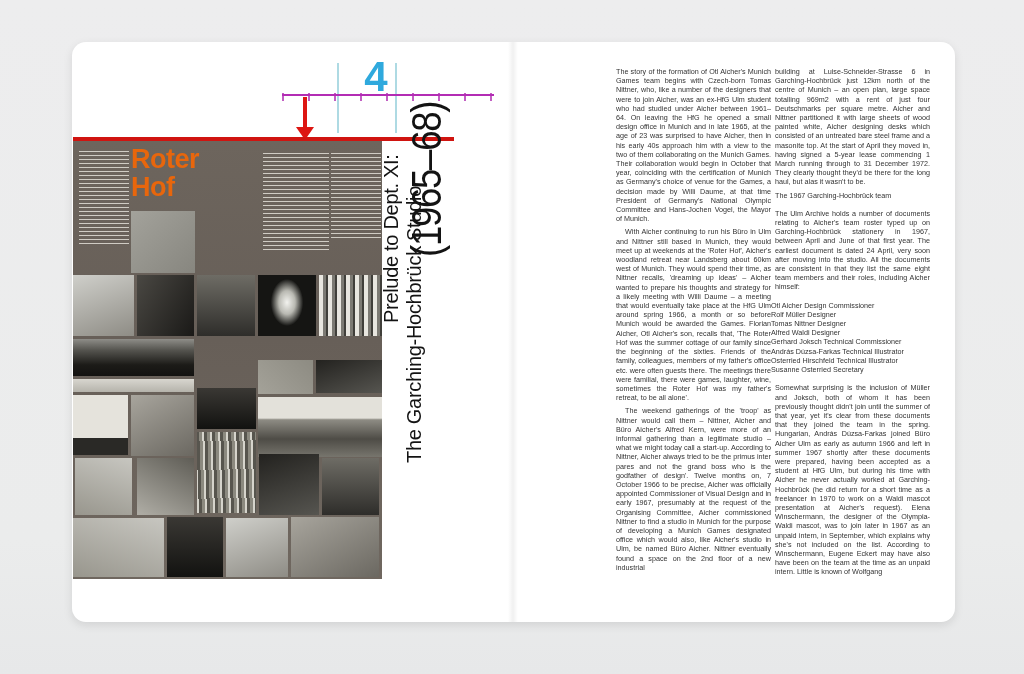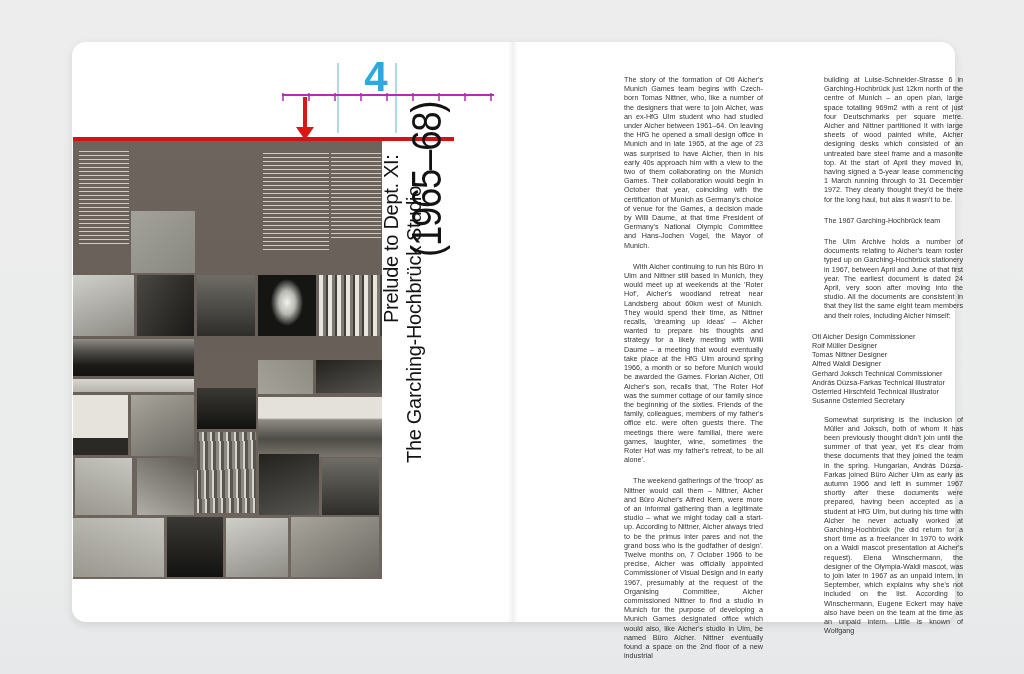--- a/index.html
+++ b/index.html
@@ -44,22 +44,22 @@
   .t-reeds{background:repeating-linear-gradient(88deg,#d6d4cc 0 2px,#57554e 2px 5px,#8b897f 5px 8px);}
   .t-sky{background:linear-gradient(180deg,#e3e1da 0 35%,#8e8c84 38%,#4e4c46 70%,#77756d 100%);}
   .t-speckle{background:linear-gradient(45deg,#a4a299,#8d8b82);}
   .t-map{background:linear-gradient(135deg,#a3a29b,#87867f);}
   .t-strip{background:linear-gradient(180deg,#d8d6cf,#b5b3ab);}
   .t-trees{background:linear-gradient(180deg,#e5e3dc 0 72%,#2a2926 72% 100%);}
 
   
   .col{position:absolute;top:21px;width:163px;font-size:7.2px;line-height:9.2px;color:#333;text-align:justify;}
   .col1{left:540px;}
-  .col2{left:740px;}
-  .col p{margin:12px;}
+  .col2{left:699px;}
+  .col p{margin:4px;}
   .col p.indent{text-indent:9px;}
   .col .block{margin-top:9px;}
   .subhead{margin-top:9px;}
   .roster div{text-align:left;}
 </style>
 </head>
 <body>
 
 <div class="stage">
   <div class="card">
@@ -72,20 +72,24 @@
       <div class="magenta-ticks"></div>
       <div class="magenta-line"></div>
       <div class="red-stem"></div>
       <div class="red-head"></div>
       <div class="red-line"></div>
 
       <div class="poster">
         <div class="ptext" style="left:6px;top:10px;width:50px;height:96px"></div>
         <div class="ptext" style="left:190px;top:12px;width:66px;height:100px"></div>
         <div class="ptext" style="left:258px;top:12px;width:50px;height:86px"></div>
+        <div class="roterhof">
+          <span>Roter</span>
+          <span>Hof</span>
+        </div>
         <div>
             <div class="tile t-map" style="left: 58px; top: 70px; width: 64px; height: 62px;"></div>
             <div class="tile t-light" style="left: 0px; top: 134px; width: 61px; height: 61px;"></div>
             <div class="tile t-dark2" style="left: 64px; top: 134px; width: 57px; height: 61px;"></div>
             <div class="tile t-darkmid" style="left: 124px; top: 134px; width: 58px; height: 61px;"></div>
             <div class="tile t-smoke" style="left: 185px; top: 134px; width: 58px; height: 61px;"></div>
             <div class="tile t-birch" style="left: 246px; top: 134px; width: 63px; height: 61px;"></div>
             <div class="tile t-forest" style="left: 0px; top: 198px; width: 121px; height: 37px;"></div>
             <div class="tile t-strip" style="left: 0px; top: 238px; width: 121px; height: 13px;"></div>
             <div class="tile t-trees" style="left: 0px; top: 254px; width: 55px; height: 60px;"></div>

